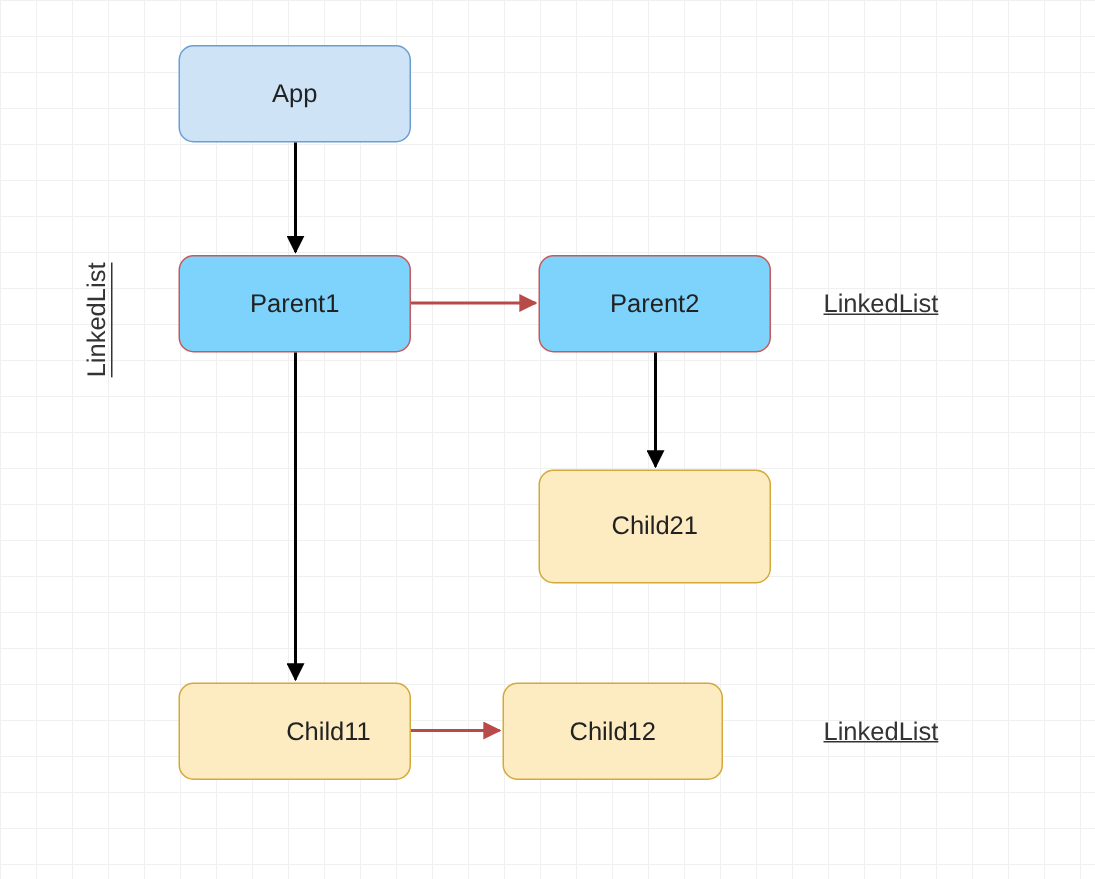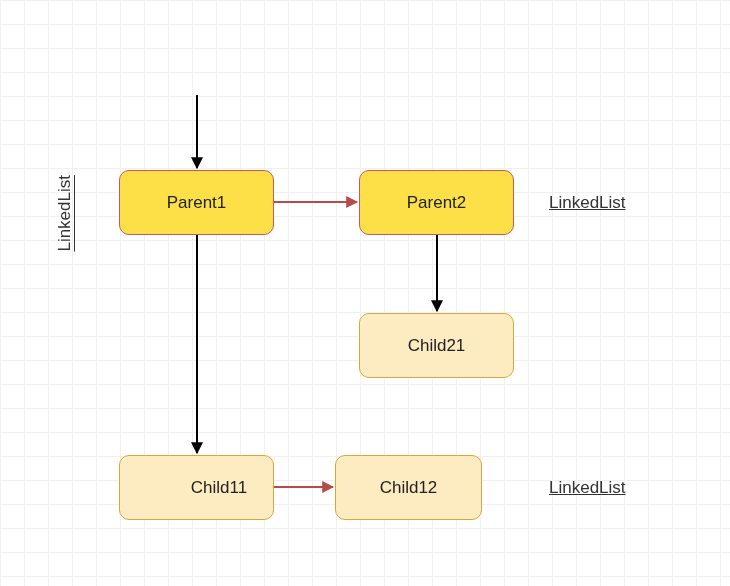--- a/index.html
+++ b/index.html
@@ -32,21 +32,21 @@
     justify-content: center;
     font-size: 17px;
     color: #222;
     box-sizing: border-box;
   }
   .node.blue {
     background: #cfe3f7;
     border: 1px solid #6a9fd4;
   }
   .node.pink {
-    background: #fde047;
+    background: #7dd3fc;
     border: 1px solid #c55a5a;
   }
   .node.yellow {
     background: #fdecc2;
     border: 1px solid #d4a93b;
   }
   svg.arrows {
     position: absolute;
     inset: 0;
     width: 730px;
@@ -64,30 +64,33 @@
     transform: rotate(180deg);
   }
 </style>
 </head>
 <body>
 
 <div class="grid"></div>
 
 <div class="canvas">
 
+  <div class="node blue" style="left:119px; top:30px; width:155px; height:65px;">
+    <span>App</span>
+  </div>
 
   <div class="node pink" style="left:119px; top:170px; width:155px; height:65px;">
     <span>Parent1</span>
   </div>
 
   <div class="node pink" style="left:359px; top:170px; width:155px; height:65px;">
     <span>Parent2</span>
   </div>
 
-  <div class="node yellow" style="left:359px; top:313px; width:155px; height:65px;">
+  <div class="node yellow" style="left:359px; top:313px; width:155px; height:76px;">
     <span>Child21</span>
   </div>
 
   <div class="node yellow" style="left:119px; top:455px; width:155px; height:65px;padding-left:45px;">
     <span>Child11</span>
   </div>
 
   <div class="node yellow" style="left:335px; top:455px; width:147px; height:65px;">
     <span>Child12</span>
   </div>

